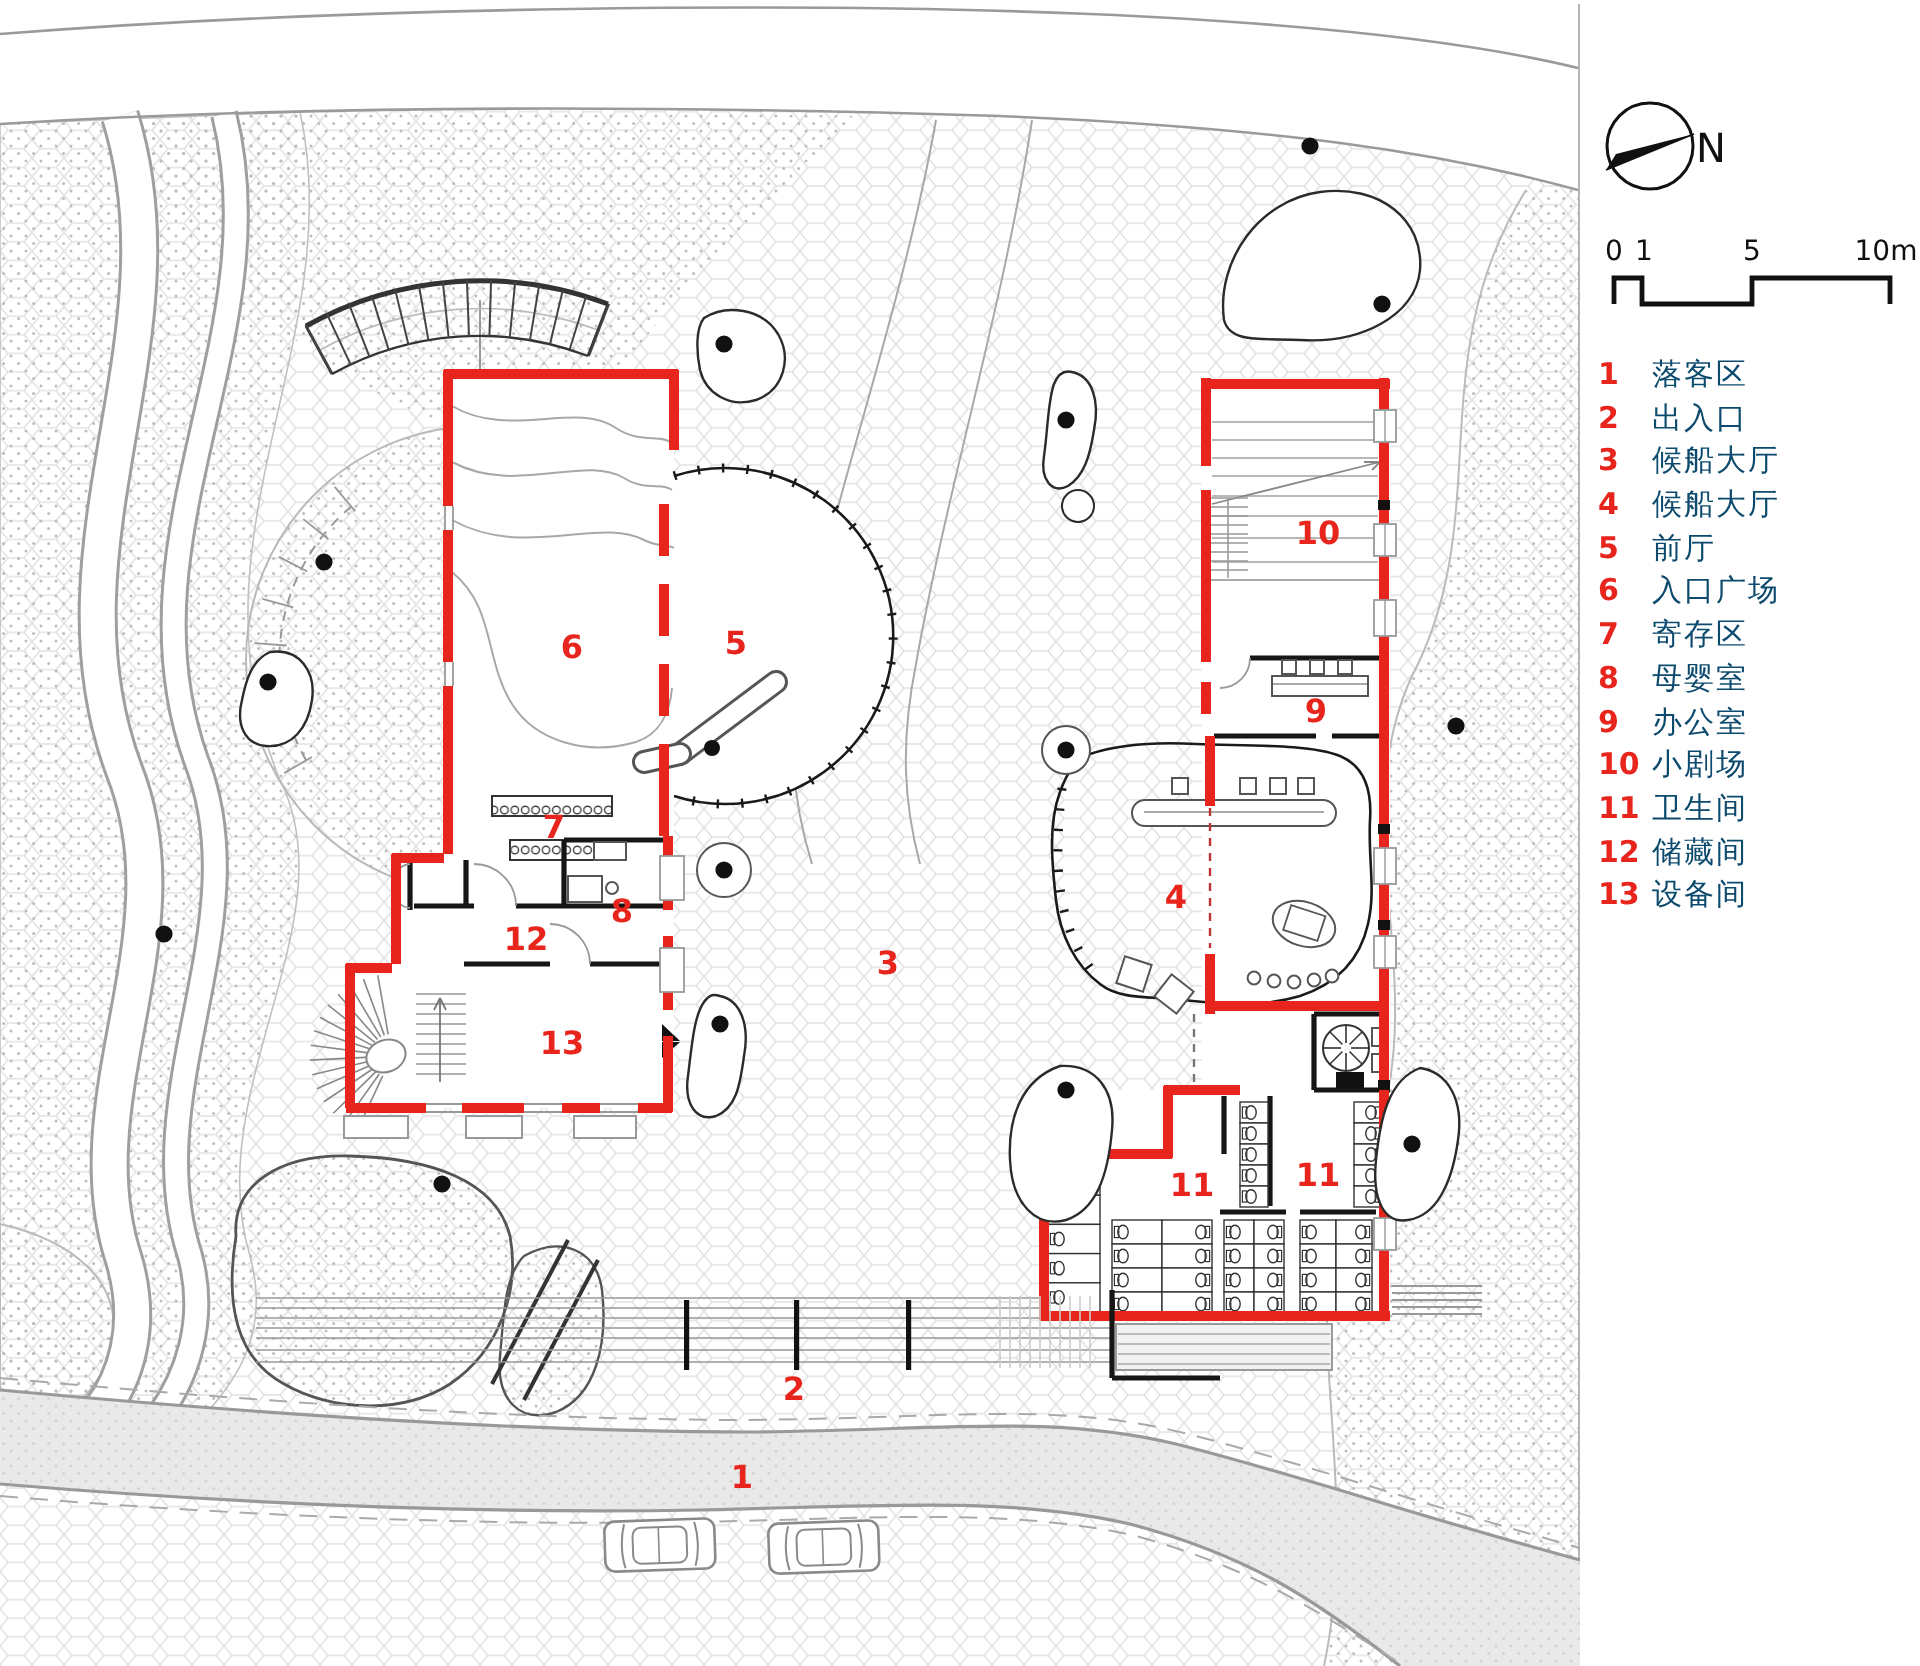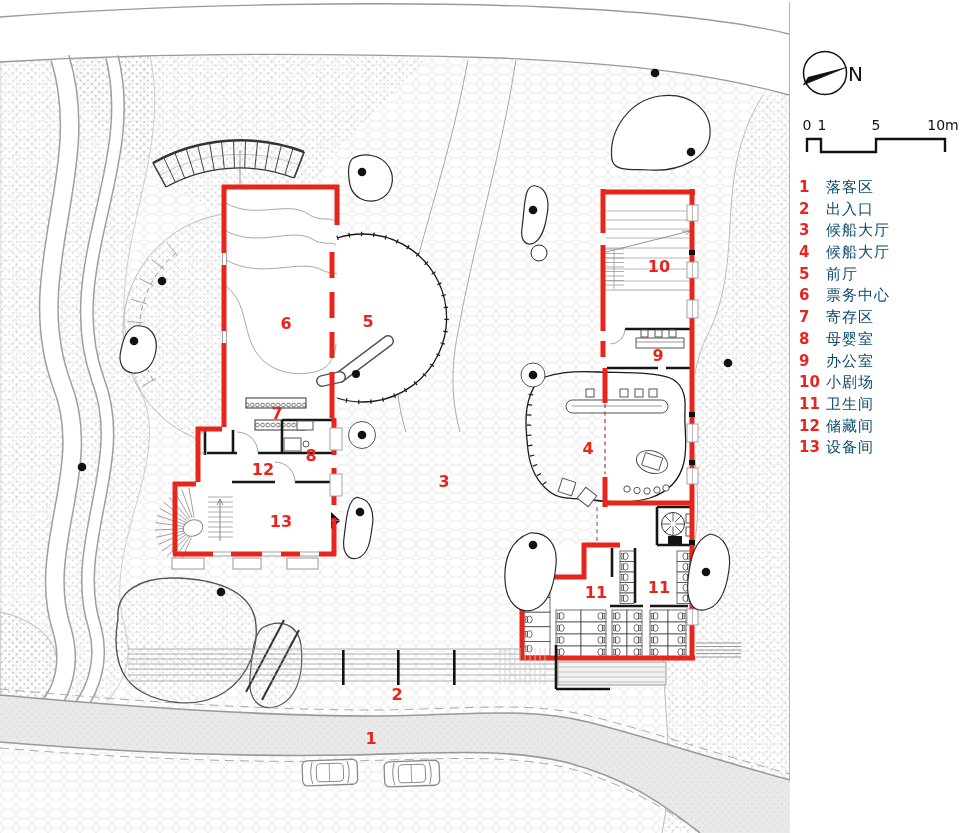--- a/index.html
+++ b/index.html
@@ -545,21 +545,21 @@
       <div class="legend-row">
         <span class="lnum">4</span>
         <span class="llab">候船大厅</span>
       </div>
       <div class="legend-row">
         <span class="lnum">5</span>
         <span class="llab">前厅</span>
       </div>
       <div class="legend-row">
         <span class="lnum">6</span>
-        <span class="llab">票务中心</span>
+        <span class="llab">入口广场</span>
       </div>
       <div class="legend-row">
         <span class="lnum">7</span>
         <span class="llab">寄存区</span>
       </div>
       <div class="legend-row">
         <span class="lnum">8</span>
         <span class="llab">母婴室</span>
       </div>
       <div class="legend-row">

